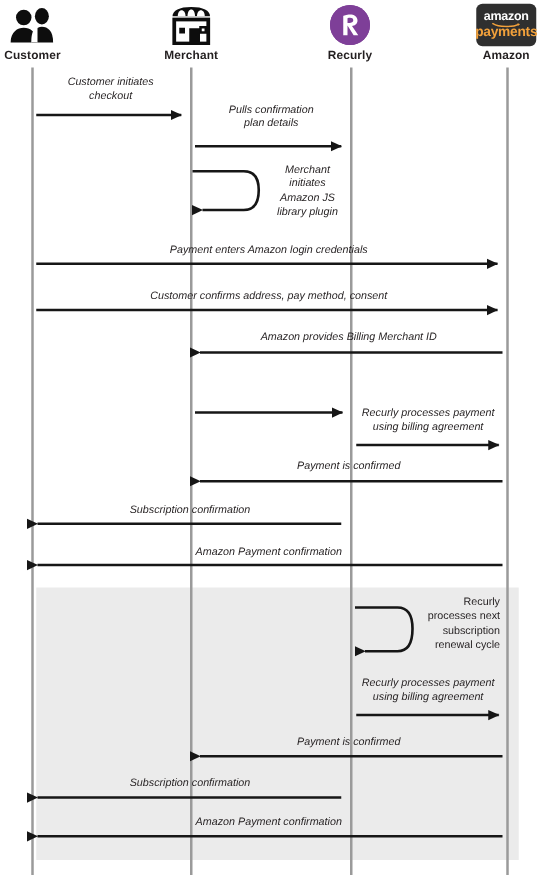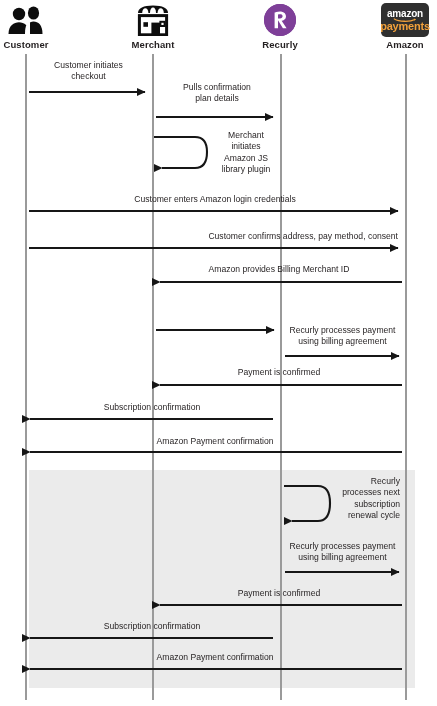--- a/index.html
+++ b/index.html
@@ -95,21 +95,21 @@
     background: #ebebeb;
   }
   
   .msg-label {
     position: absolute;
     font-size: 8.6px;
     line-height: 11.4px;
     color: #231f20;
     white-space: pre-line;
   }
-  .msg-label.center { text-align: center; }
+  .msg-label.center { text-align: center; font-style: italic; }
   .msg-label.right  { text-align: right; }
   
   #arrows {
     position: absolute;
     left: 0; top: 0;
     width: 437px; height: 706px;
     pointer-events: none;
   }
 </style>
 </head>
@@ -187,22 +187,22 @@
   </div>
 
   <div class="msg-label center" style="left:32px;  top:60px;  width:113px;">Customer initiates
 checkout</div>
   <div class="msg-label center" style="left:160px; top:82px;  width:114px;">Pulls confirmation
 plan details</div>
   <div class="msg-label center" style="left:213px; top:130px; width:66px;">Merchant
 initiates
 Amazon JS
 library plugin</div>
-  <div class="msg-label center" style="left:32px;  top:194px; width:366px;">Customer enters Amazon login credentials</div>
-  <div class="msg-label center" style="left:32px;  top:231px; width:366px;text-align:right;">Customer confirms address, pay method, consent</div>
+  <div class="msg-label center" style="left:32px;  top:194px; width:366px;">Payment enters Amazon login credentials</div>
+  <div class="msg-label center" style="left:32px;  top:231px; width:366px;">Customer confirms address, pay method, consent</div>
   <div class="msg-label center" style="left:160px; top:264px; width:238px;">Amazon provides Billing Merchant ID</div>
   <div class="msg-label center" style="left:285px; top:325px; width:115px;">Recurly processes payment
 using billing agreement</div>
   <div class="msg-label center" style="left:160px; top:367px; width:238px;">Payment is confirmed</div>
   <div class="msg-label center" style="left:32px;  top:402px; width:240px;">Subscription confirmation</div>
   <div class="msg-label center" style="left:32px;  top:436px; width:366px;">Amazon Payment confirmation</div>
   <div class="msg-label right" style="left:334px; top:476px; width:66px;">Recurly
 processes next
 subscription
 renewal cycle</div>

